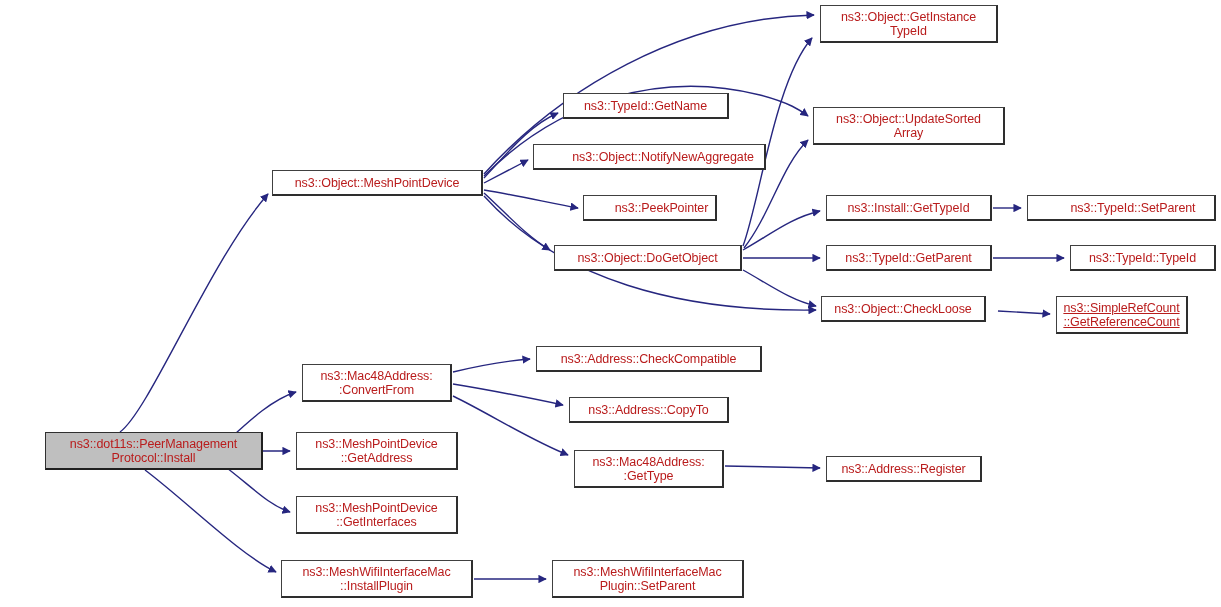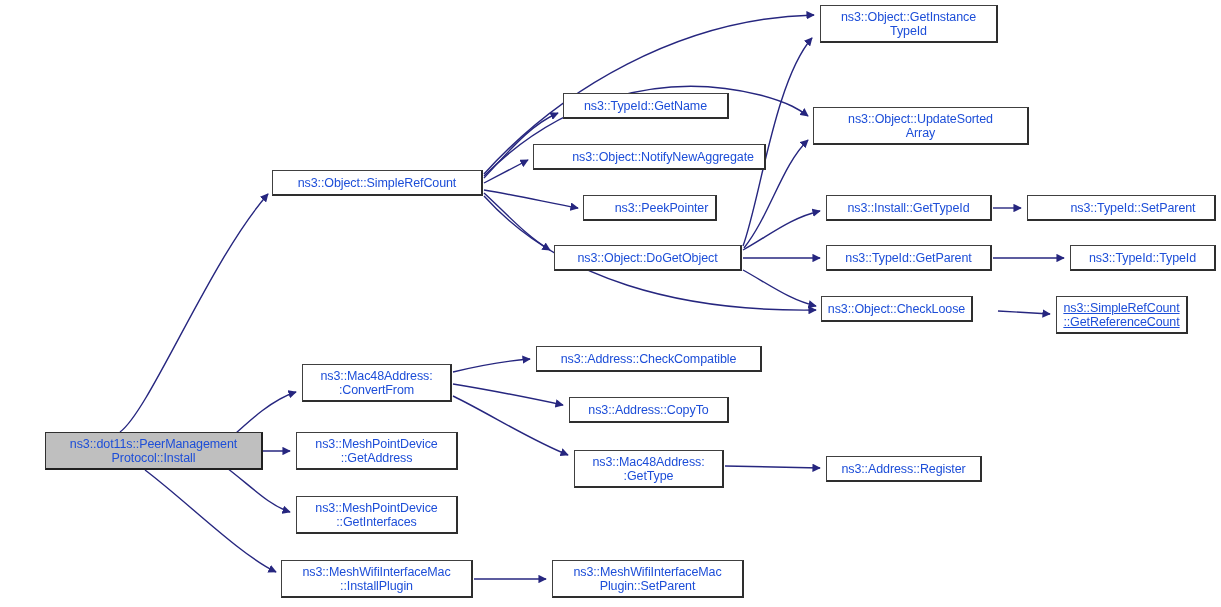--- a/index.html
+++ b/index.html
@@ -34,21 +34,21 @@
     border-right-width: 2px;
     border-bottom-width: 2px;
     border-right-color: #2e2e2e;
     border-bottom-color: #2e2e2e;
     display: flex;
     align-items: center;
     justify-content: center;
     text-align: center;
     font-size: 12.5px;
     line-height: 14px;
-    color: #1d4ed8;
+    color: #b91c1c;
     white-space: pre-line;
     letter-spacing: -0.1px;
     cursor: pointer;
   }
   .node.highlight {
     background: #bfbfbf;
     border-color: #303030;
     border-right-color: #202020;
     border-bottom-color: #202020;
     margin-left: 40px;
@@ -93,32 +93,32 @@
         <path d="M 453 372 C 478 366, 505 361, 530 359" fill="none" stroke="#26267f" stroke-width="1.4" marker-end="url(#arrow)"></path>
         <path d="M 453 384 C 490 390, 530 398, 563 405" fill="none" stroke="#26267f" stroke-width="1.4" marker-end="url(#arrow)"></path>
         <path d="M 453 396 C 490 414, 530 440, 568 455" fill="none" stroke="#26267f" stroke-width="1.4" marker-end="url(#arrow)"></path>
         <path d="M 725 466 L 820 468" fill="none" stroke="#26267f" stroke-width="1.4" marker-end="url(#arrow)"></path>
         <path d="M 474 579 L 546 579" fill="none" stroke="#26267f" stroke-width="1.4" marker-end="url(#arrow)"></path>
       </g>
   </svg>
   <div id="nodes-group">
       <div class="node highlight" style="left: 5px; top: 432px; width: 218px; height: 38px;"><span class="node-label">ns3::dot11s::PeerManagement
 Protocol::Install</span></div>
-      <div class="node" style="left: 272px; top: 170px; width: 211px; height: 26px;"><span class="node-label">ns3::Object::SimpleRefCount</span></div>
+      <div class="node" style="left: 272px; top: 170px; width: 211px; height: 26px;"><span class="node-label">ns3::Object::MeshPointDevice</span></div>
       <div class="node" style="left: 563px; top: 93px; width: 166px; height: 26px;"><span class="node-label">ns3::TypeId::GetName</span></div>
       <div class="node" style="left: 533px; top: 144px; width: 233px; height: 26px; padding-left: 28px;"><span class="node-label">ns3::Object::NotifyNewAggregate</span></div>
       <div class="node" style="left: 583px; top: 195px; width: 134px; height: 26px; padding-left: 24px;"><span class="node-label">ns3::PeekPointer</span></div>
       <div class="node" style="left: 554px; top: 245px; width: 188px; height: 26px;"><span class="node-label">ns3::Object::DoGetObject</span></div>
       <div class="node" style="left: 820px; top: 5px; width: 178px; height: 38px;"><span class="node-label">ns3::Object::GetInstance
 TypeId</span></div>
-      <div class="node" style="left: 813px; top: 107px; width: 216px; height: 38px;"><span class="node-label">ns3::Object::UpdateSorted
+      <div class="node" style="left: 813px; top: 107px; width: 192px; height: 38px;"><span class="node-label">ns3::Object::UpdateSorted
 Array</span></div>
       <div class="node" style="left: 826px; top: 195px; width: 166px; height: 26px;"><span class="node-label">ns3::Install::GetTypeId</span></div>
       <div class="node" style="left: 826px; top: 245px; width: 166px; height: 26px;"><span class="node-label">ns3::TypeId::GetParent</span></div>
-      <div class="node" style="left: 821px; top: 296px; width: 152px; height: 26px;"><span class="node-label">ns3::Object::CheckLoose</span></div>
+      <div class="node" style="left: 821px; top: 296px; width: 165px; height: 26px;"><span class="node-label">ns3::Object::CheckLoose</span></div>
       <div class="node" style="left: 1027px; top: 195px; width: 189px; height: 26px; padding-left: 24px;"><span class="node-label">ns3::TypeId::SetParent</span></div>
       <div class="node" style="left: 1070px; top: 245px; width: 146px; height: 26px;"><span class="node-label">ns3::TypeId::TypeId</span></div>
       <div class="node" style="left: 1056px; top: 296px; width: 132px; height: 38px; text-decoration: underline;"><span class="node-label">ns3::SimpleRefCount
 ::GetReferenceCount</span></div>
       <div class="node" style="left: 302px; top: 364px; width: 150px; height: 38px;"><span class="node-label">ns3::Mac48Address:
 :ConvertFrom</span></div>
       <div class="node" style="left: 296px; top: 432px; width: 162px; height: 38px;"><span class="node-label">ns3::MeshPointDevice
 ::GetAddress</span></div>
       <div class="node" style="left: 296px; top: 496px; width: 162px; height: 38px;"><span class="node-label">ns3::MeshPointDevice
 ::GetInterfaces</span></div>

